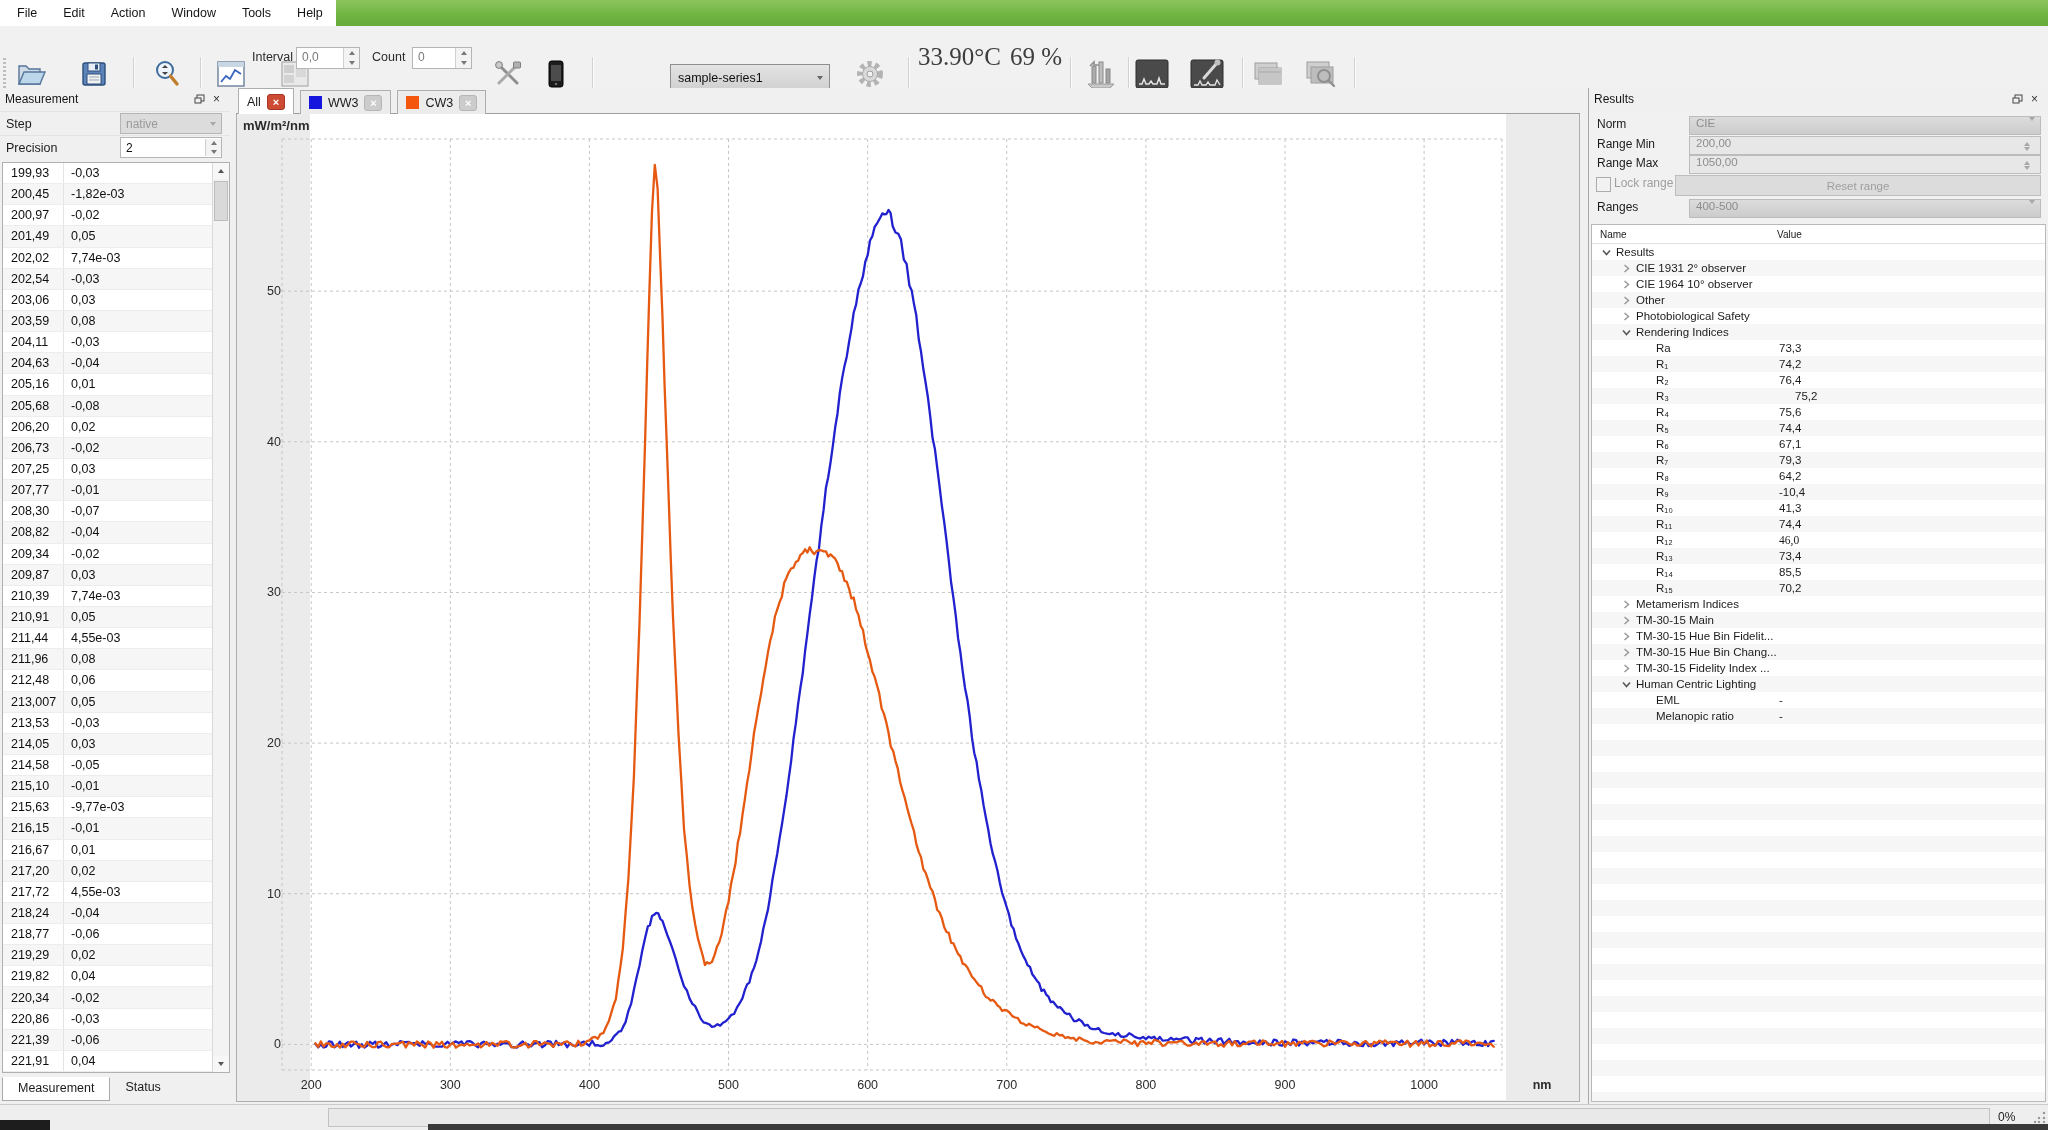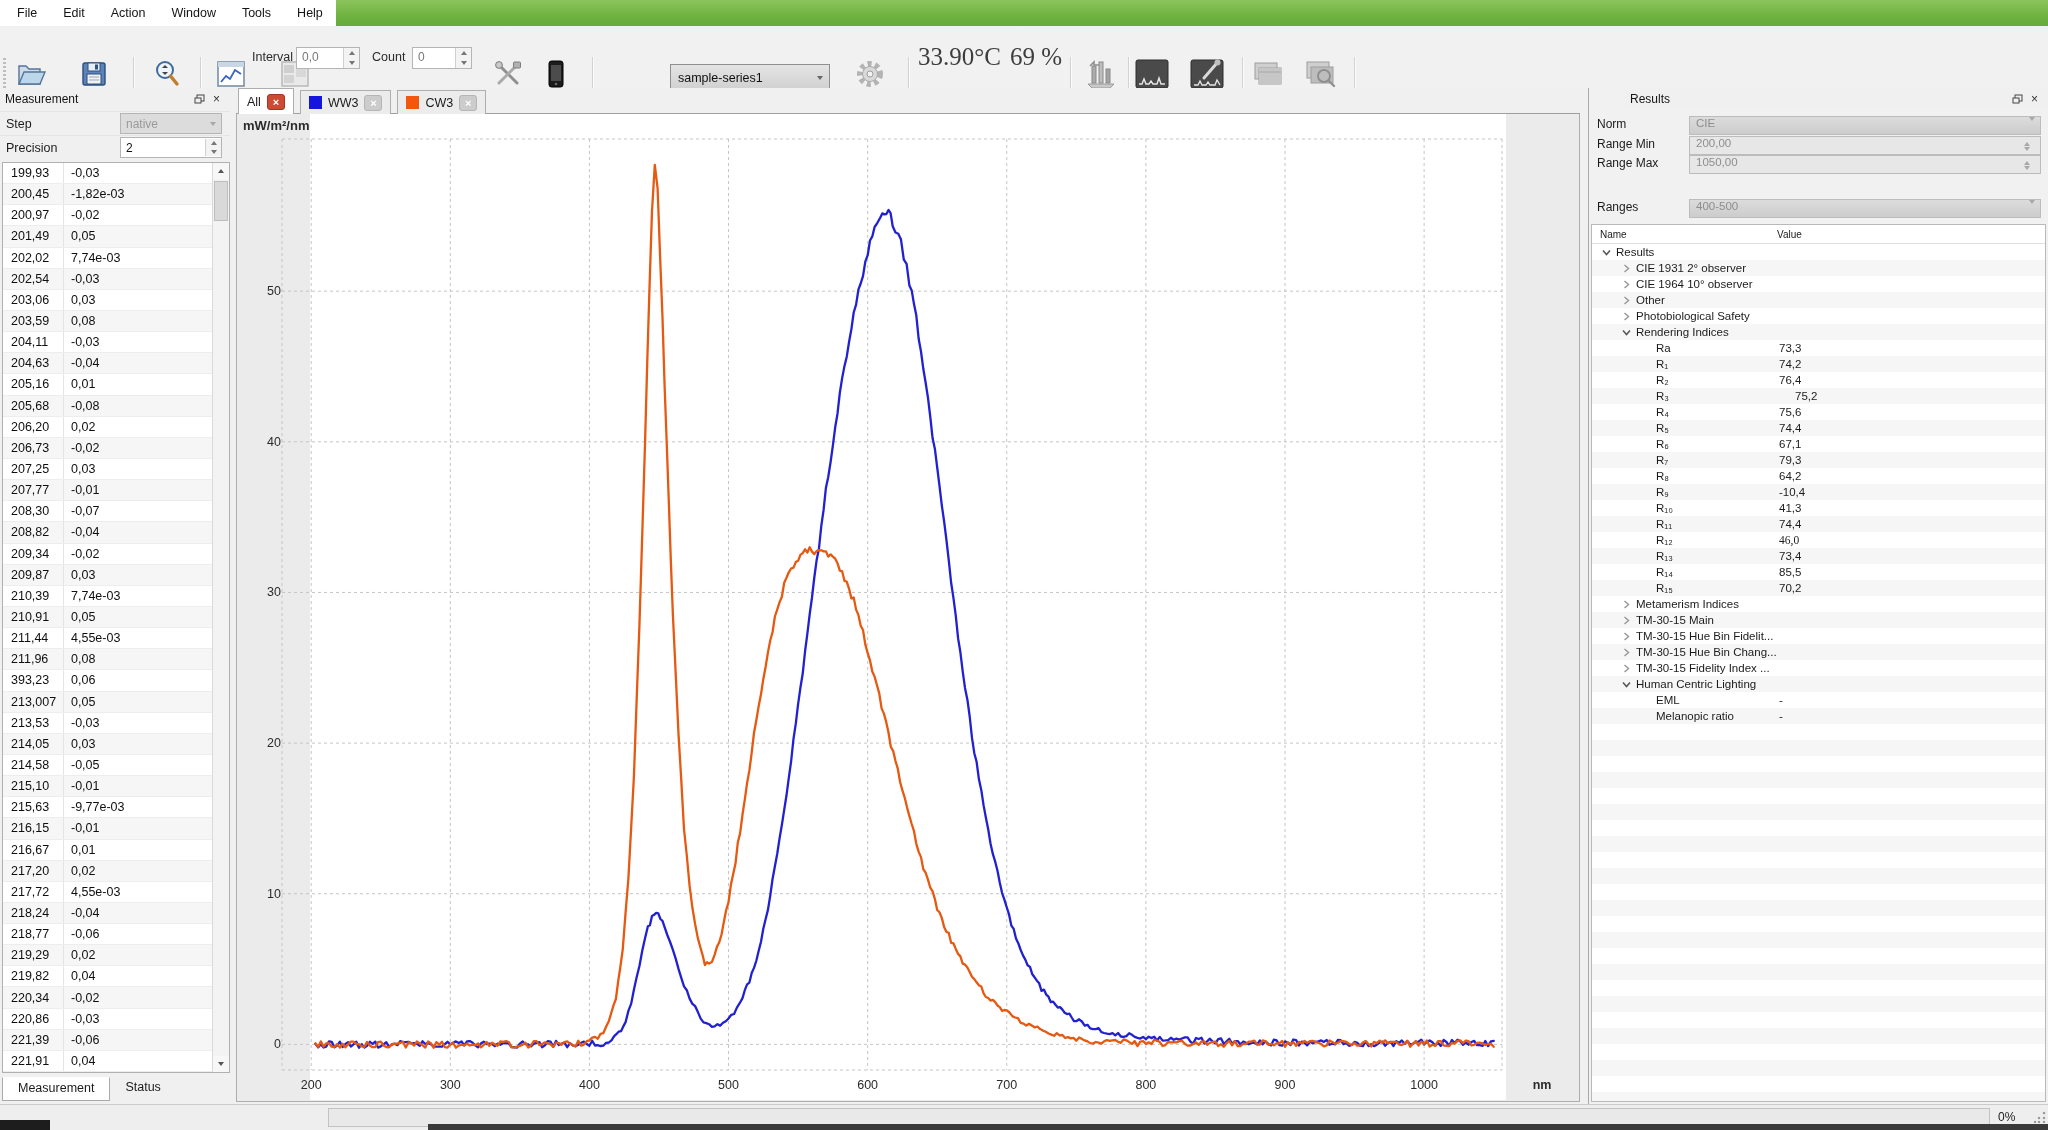--- a/index.html
+++ b/index.html
@@ -69,21 +69,21 @@
     border:1px solid #aeaeae;border-bottom:none;margin-right:6px;font-size:12.5px;position:relative;top:1px;}
   .ctab.active{background:#ffffff;height:25px;z-index:2;}
   .swatch{width:13px;height:13px;display:inline-block;}
   .closer{width:16px;height:14px;border-radius:3px;display:flex;align-items:center;justify-content:center;
     color:#fff;font-size:11px;font-weight:bold;line-height:12px;}
   .closer.red{background:#cd4a33;border:1px solid #a53522;}
   .closer.gray{background:#cccccc;border:1px solid #b5b5b5;}
   #cbody{position:absolute;left:6px;top:26px;width:1344px;height:988px;background:#ebebeb;
     border:1px solid #aeaeae;border-top:none;box-sizing:border-box;}
   
-  #rpanel{position:absolute;left:1588px;top:88px;width:460px;height:1016px;background:#f1f1f1;border-left:1px solid #a9a9a9;box-sizing:border-box;padding-left:36px;}
+  #rpanel{position:absolute;left:1588px;top:88px;width:460px;height:1016px;background:#f1f1f1;border-left:1px solid #a9a9a9;box-sizing:border-box;}
   .rrow{position:absolute;left:0;width:458px;}
   .rlabel{position:absolute;left:8px;font-size:12px;color:#1c1c1c;line-height:17px;}
   .rctrl{position:absolute;left:100px;right:6px;height:17px;border:1px solid #bcbcbc;display:flex;font-size:11.5px;color:#8d8d8d;}
   .rctrl.combo{background:linear-gradient(#dcdcdc,#cccccc);}
   .rctrl.spin{background:#e7e7e7;}
   .rctrl .cv{flex:1;padding-left:6px;}
   .rctrl .carr{width:16px;display:flex;justify-content:center;}
   .aru.dim2{border-bottom-color:#a8a8a8;}.ard.dim2{border-top-color:#a8a8a8;}
   .rbutton{position:absolute;left:86px;right:6px;height:19px;background:#dcdcdc;border:1px solid #bdbdbd;
     color:#9e9e9e;font-size:11.5px;display:flex;align-items:center;justify-content:center;}
@@ -437,21 +437,21 @@
         </div>
         <div class="mrow">
           <span class="c1">211,44</span>
           <span class="c2">4,55e-03</span>
         </div>
         <div class="mrow">
           <span class="c1">211,96</span>
           <span class="c2">0,08</span>
         </div>
         <div class="mrow">
-          <span class="c1">393,23</span>
+          <span class="c1">212,48</span>
           <span class="c2">0,06</span>
         </div>
         <div class="mrow">
           <span class="c1">213,007</span>
           <span class="c2">0,05</span>
         </div>
         <div class="mrow">
           <span class="c1">213,53</span>
           <span class="c2">-0,03</span>
         </div>
@@ -632,20 +632,27 @@
   <div class="rrow" style="top:67px;height:18px;">
     <span class="rlabel">Range Max</span>
     <div class="rctrl spin">
       <span class="cv">1050,00</span>
       <span class="carr" style="flex-direction:column;">
           <span class="aru dim2" style="margin:2px 0 1px;"></span>
           <span class="ard dim2"></span>
         </span>
     </div>
   </div>
+  <div class="rrow" style="top:87px;height:22px;">
+    <span class="cb"></span>
+    <span class="rlabel" style="left:25px;color:#9e9e9e;">Lock range</span>
+    <div class="rbutton">
+      <span>Reset range</span>
+    </div>
+  </div>
   <div class="rrow" style="top:111px;height:18px;">
     <span class="rlabel">Ranges</span>
     <div class="rctrl combo">
       <span class="cv">400-500</span>
       <span class="carr">
           <span class="ard dim2"></span>
         </span>
     </div>
   </div>
   <div id="treewrap">

